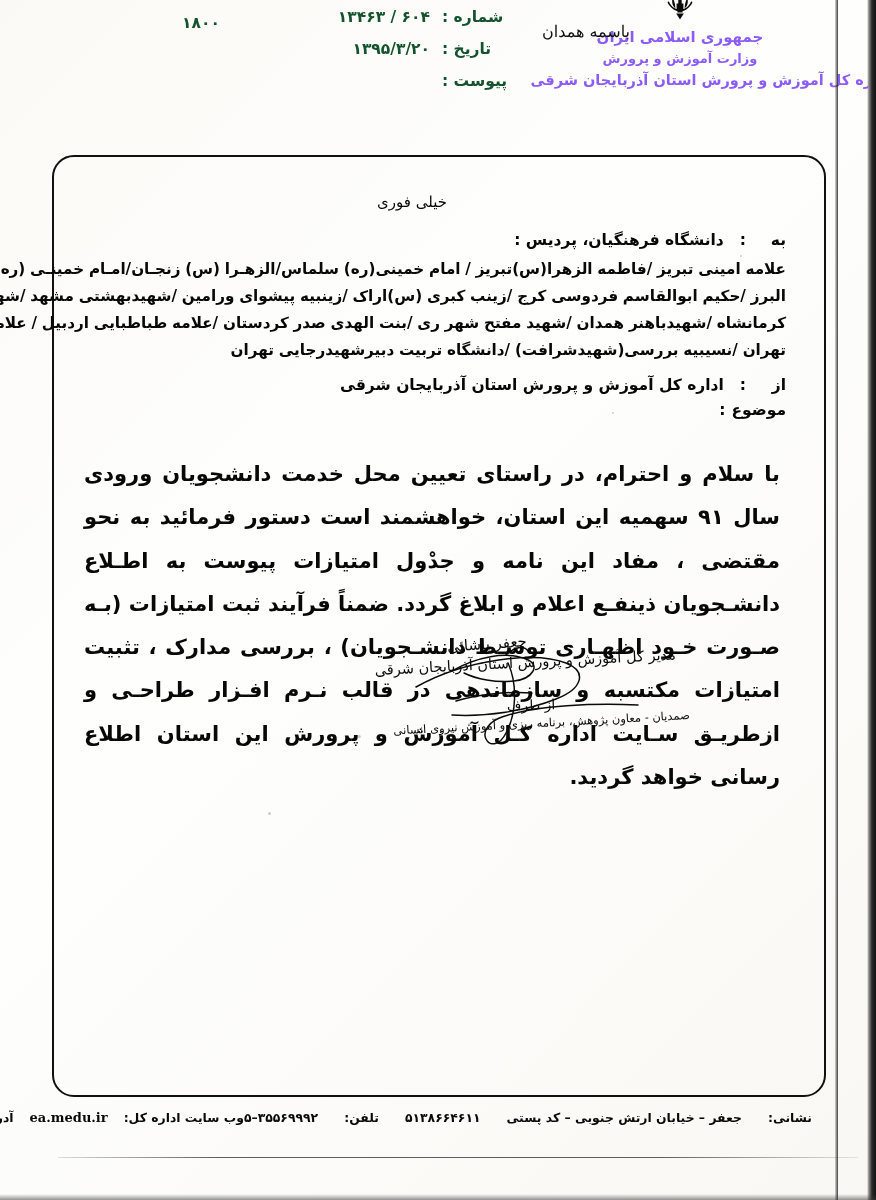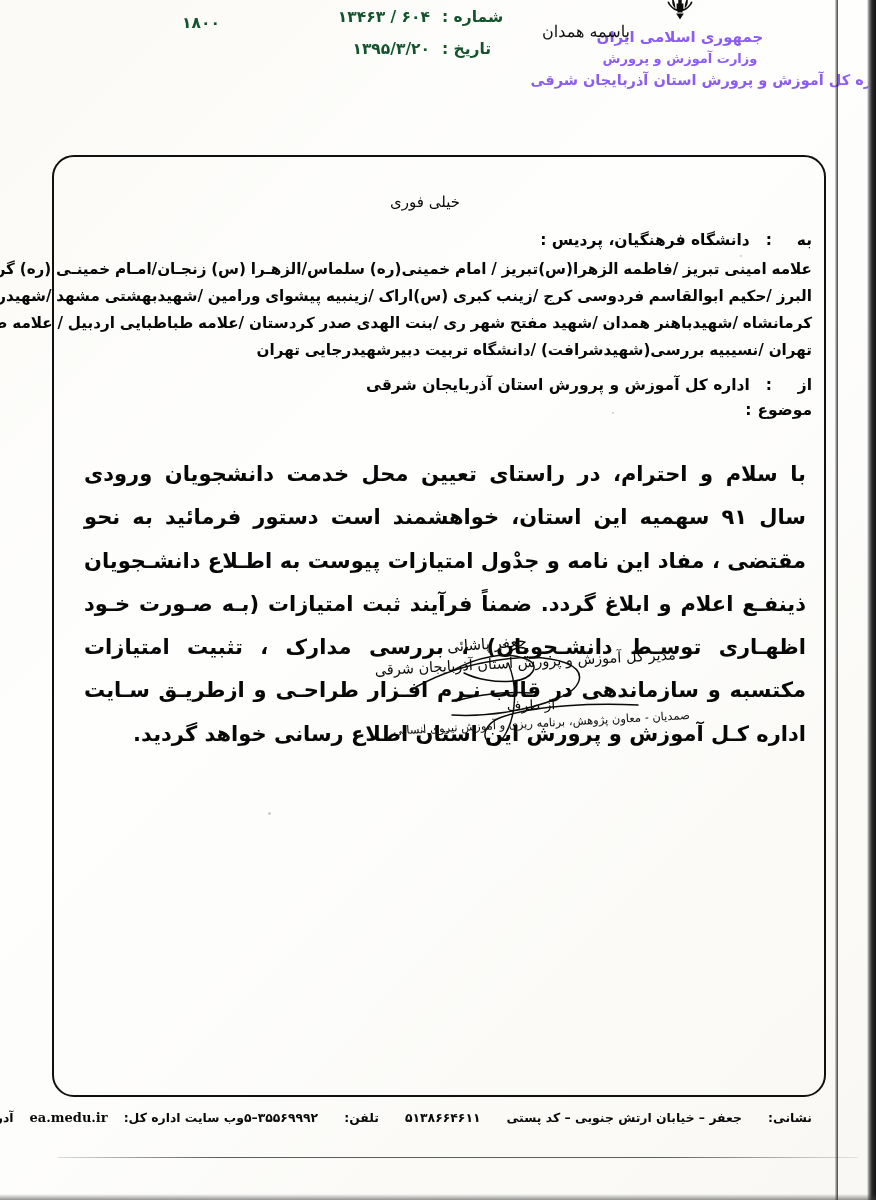--- a/index.html
+++ b/index.html
@@ -142,21 +142,21 @@
     background: transparent;
   }
 
   .content {
     position: absolute;
     top: 155px;
     left: 52px;
     width: 774px;
     height: 942px;
     box-sizing: border-box;
-    padding: 22px 14px 0 26px;
+    padding: 22px 40px 0 26px;
     z-index: 4;
     color: #080808;
   }
 
   .urgent {
     text-align: center;
     font-size: 15px;
     font-weight: normal;
     font-family: "DejaVu Serif", "Liberation Serif", serif;
     margin: 16px 0 20px 0;
@@ -322,20 +322,24 @@
 
   <div class="meta-block">
     <div class="meta-extra">۱۸۰۰</div>
     <div class="meta-row">
       <span class="meta-label">شماره :</span>
       <span class="meta-value num">۶۰۴ / ۱۳۴۶۳</span>
     </div>
     <div class="meta-row">
       <span class="meta-label">تاریخ :</span>
       <span class="meta-value num">۱۳۹۵/۳/۲۰</span>
+    </div>
+    <div class="meta-row">
+      <span class="meta-label">پیوست :</span>
+      <span class="meta-value"></span>
     </div>
   </div>
 
   <div class="frame"></div>
 
   <div class="content">
 
     <div class="urgent">خیلی فوری</div>
 
     <div class="field-row">

